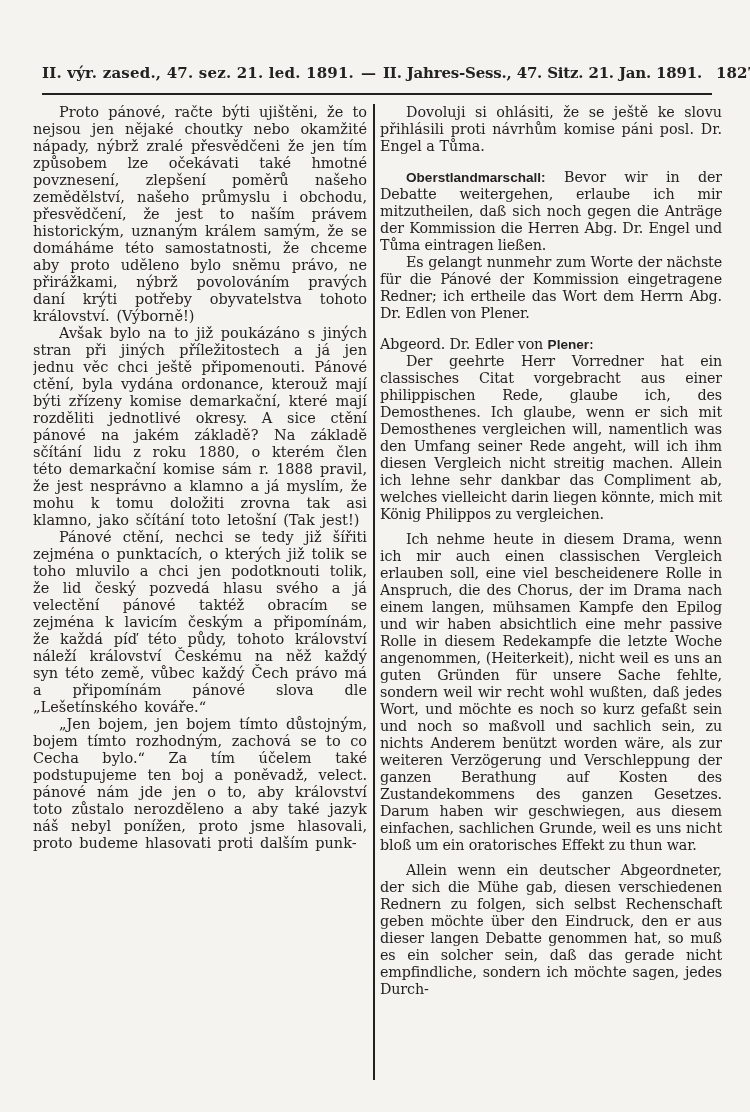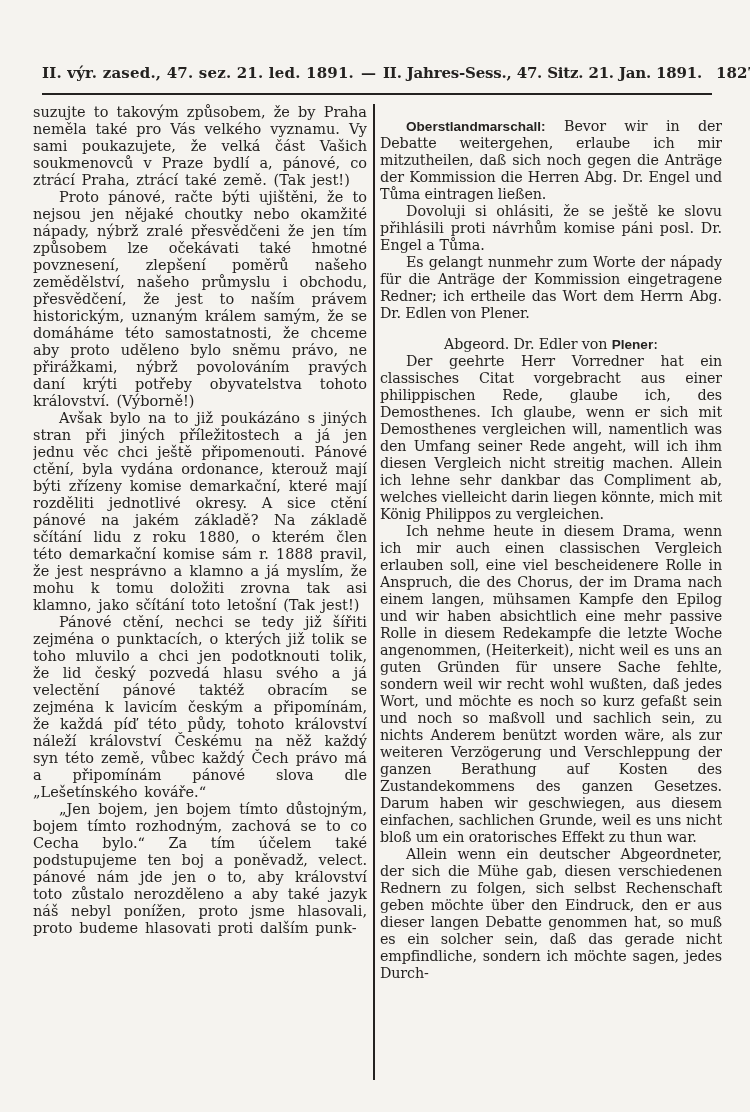--- a/index.html
+++ b/index.html
@@ -50,23 +50,23 @@
     font-size: 14.5px;
   }
   .divider {
     width: 2px;
     background: var(--ink, #242220);
     margin: 0 5px 6px 6px;
   }
   .col-right { flex: 1; letter-spacing: -0.1px; }
   .para { text-align: justify; }
   .para.indent { text-indent: 26px; }
-  .para.center { text-align: center; text-indent: 0; }
+  .para.center { text-align: left; text-indent: 0; }
   .para.gap-lg { margin-top: 14px; }
-  .para.gap-sm { margin-top: 0; }
+  .para.gap-sm { margin-top: 8px; }
   .seg-bold {
     font-family: "Liberation Sans", sans-serif;
     font-weight: 700;
     font-size: 0.95em;
     letter-spacing: 0;
   }
   .seg-fraktur { letter-spacing: -0.15px; }
   .seg-normal { letter-spacing: 0; }
 </style>
 </head>
@@ -75,30 +75,29 @@
 <div class="page">
   <div class="header">
     <div>
       <span class="h-cz">II. výr. zased., 47. sez. 21. led. 1891.</span><span class="h-sep">—</span><span class="h-de">II. Jahres-Sess., 47. Sitz. 21. Jan. 1891.</span>
     </div>
     <span class="h-page">1827</span>
   </div>
   <div class="header-rule"></div>
   <div class="content">
     <div class="col col-left" id="col-left">
-        <div class="para"><span class="seg-normal">suzujte to takovým způsobem, že by Praha neměla také pro Vás velkého vyznamu. Vy sami poukazujete, že velká část Vašich soukmenovců v Praze bydlí a, pánové, co ztrácí Praha, ztrácí také země. (Tak jest!)</span></div>
         <div class="para indent"><span class="seg-normal">Proto pánové, račte býti ujištěni, že to nejsou jen nějaké choutky nebo okamžité nápady, nýbrž zralé přesvědčeni že jen tím způsobem lze očekávati také hmotné povznesení, zlepšení poměrů našeho zemědělství, našeho průmyslu i obchodu, přesvědčení, že jest to naším právem historickým, uznaným králem samým, že se domáháme této samostatnosti, že chceme aby proto uděleno bylo sněmu právo, ne přirážkami, nýbrž povolováním pravých daní krýti potřeby obyvatelstva tohoto království. (Výborně!)</span></div>
         <div class="para indent"><span class="seg-normal">Avšak bylo na to již poukázáno s jiných stran při jiných příležitostech a já jen jednu věc chci ještě připomenouti. Pánové ctění, byla vydána ordonance, kterouž mají býti zřízeny komise demarkační, které mají rozděliti jednotlivé okresy. A sice ctění pánové na jakém základě? Na základě sčítání lidu z roku 1880, o kterém člen této demarkační komise sám r. 1888 pravil, že jest nesprávno a klamno a já myslím, že mohu k tomu doložiti zrovna tak asi klamno, jako sčítání toto letošní (Tak jest!)</span></div>
         <div class="para indent"><span class="seg-normal">Pánové ctění, nechci se tedy již šířiti zejména o punktacích, o kterých již tolik se toho mluvilo a chci jen podotknouti tolik, že lid český pozvedá hlasu svého a já velectění pánové taktéž obracím se zejména k lavicím českým a připomínám, že každá píď této půdy, tohoto království náleží království Českému na něž každý syn této země, vůbec každý Čech právo má a připomínám pánové slova dle „Lešetínského kováře.“</span></div>
         <div class="para indent"><span class="seg-normal">„Jen bojem, jen bojem tímto důstojným, bojem tímto rozhodným, zachová se to co Cecha bylo.“ Za tím účelem také podstupujeme ten boj a poněvadž, velect. pánové nám jde jen o to, aby království toto zůstalo nerozděleno a aby také jazyk náš nebyl ponížen, proto jsme hlasovali, proto budeme hlasovati proti dalším punk-</span></div>
       </div>
     <div class="divider"></div>
     <div class="col col-right" id="col-right">
+        <div class="para indent"><span class="seg-normal">Dovoluji si ohlásiti, že se ještě ke slovu přihlásili proti návrhům komise páni posl. Dr. Engel a Tůma.</span></div>
         <div class="para indent gap-lg"><span class="seg-bold">Oberstlandmarschall:</span><span class="seg-fraktur"> Bevor wir in der Debatte weitergehen, erlaube ich mir mitzutheilen, daß sich noch gegen die Anträge der Kommission die Herren Abg. Dr. Engel und Tůma eintragen ließen.</span></div>
-        <div class="para indent"><span class="seg-normal">Dovoluji si ohlásiti, že se ještě ke slovu přihlásili proti návrhům komise páni posl. Dr. Engel a Tůma.</span></div>
-        <div class="para indent"><span class="seg-fraktur">Es gelangt nunmehr zum Worte der nápady für die Anträge der Kommission eingetragene Redner; ich ertheile das Wort dem Herrn Abg. Dr. Edlen von Plener.</span></div>
+        <div class="para indent"><span class="seg-fraktur">Es gelangt nunmehr zum Worte der nächste für die Pánové der Kommission eingetragene Redner; ich ertheile das Wort dem Herrn Abg. Dr. Edlen von Plener.</span></div>
         <div class="para center gap-lg"><span class="seg-fraktur">Abgeord. Dr. Edler von </span><span class="seg-bold">Plener</span><span class="seg-fraktur">:</span></div>
         <div class="para indent"><span class="seg-fraktur">Der geehrte Herr Vorredner hat ein classisches Citat vorgebracht aus einer philippischen Rede, glaube ich, des Demosthenes. Ich glaube, wenn er sich mit Demosthenes vergleichen will, namentlich was den Umfang seiner Rede angeht, will ich ihm diesen Vergleich nicht streitig machen. Allein ich lehne sehr dankbar das Compliment ab, welches vielleicht darin liegen könnte, mich mit König Philippos zu vergleichen.</span></div>
         <div class="para indent gap-sm"><span class="seg-fraktur">Ich nehme heute in diesem Drama, wenn ich mir auch einen classischen Vergleich erlauben soll, eine viel bescheidenere Rolle in Anspruch, die des Chorus, der im Drama nach einem langen, mühsamen Kampfe den Epilog und wir haben absichtlich eine mehr passive Rolle in diesem Redekampfe die letzte Woche angenommen, (Heiterkeit), nicht weil es uns an guten Gründen für unsere Sache fehlte, sondern weil wir recht wohl wußten, daß jedes Wort, und möchte es noch so kurz gefaßt sein und noch so maßvoll und sachlich sein, zu nichts Anderem benützt worden wäre, als zur weiteren Verzögerung und Verschleppung der ganzen Berathung auf Kosten des Zustandekommens des ganzen Gesetzes. Darum haben wir geschwiegen, aus diesem einfachen, sachlichen Grunde, weil es uns nicht bloß um ein oratorisches Effekt zu thun war.</span></div>
         <div class="para indent gap-sm"><span class="seg-fraktur">Allein wenn ein deutscher Abgeordneter, der sich die Mühe gab, diesen verschiedenen Rednern zu folgen, sich selbst Rechenschaft geben möchte über den Eindruck, den er aus dieser langen Debatte genommen hat, so muß es ein solcher sein, daß das gerade nicht empfindliche, sondern ich möchte sagen, jedes Durch-</span></div>
       </div>
   </div>
 </div>
 
 </body></html>

